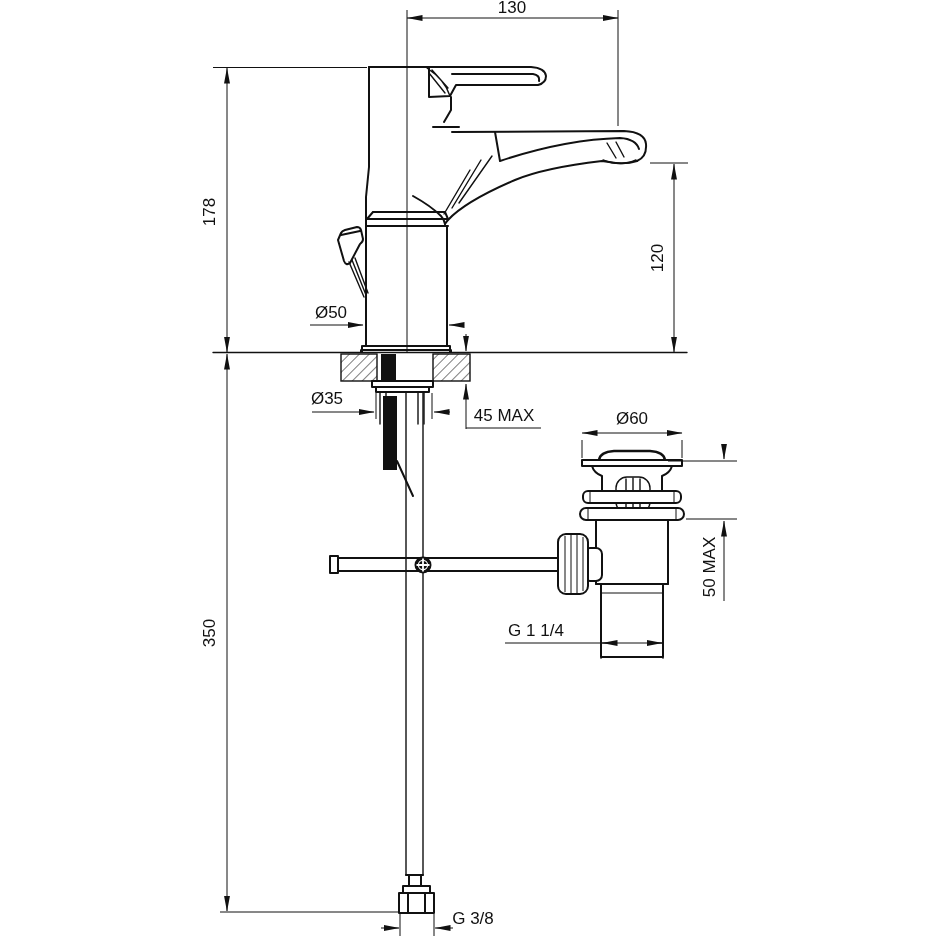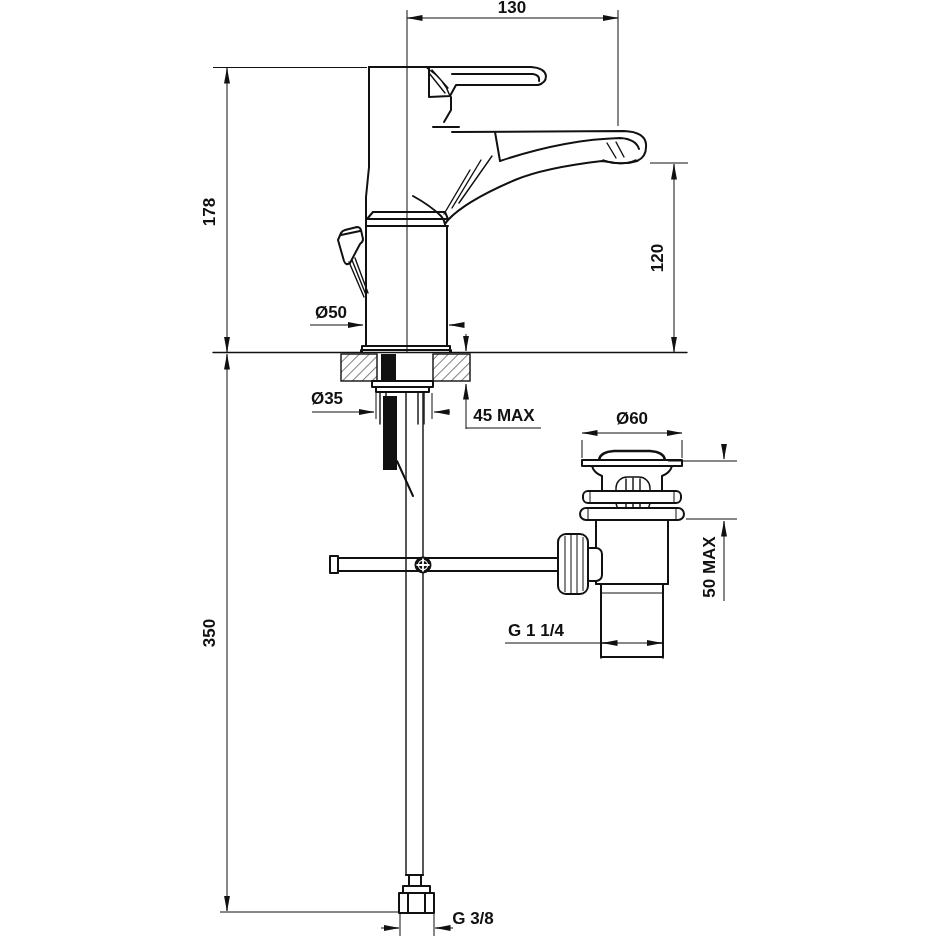--- a/index.html
+++ b/index.html
@@ -1,16 +1,16 @@
 <!DOCTYPE html>
 <html><head>
 <meta charset="utf-8">
 <style>
   html,body{margin:0;padding:0;background:#fff;}
-  .stage{width:940px;height:940px;background:#fff;position:relative;overflow:hidden;font-weight:bold;}
+  .stage{width:940px;height:940px;background:#fff;position:relative;overflow:hidden;}
   svg{display:block;}
   svg text{
     font-family:"Liberation Sans","DejaVu Sans",sans-serif;
     font-size:17px;
     fill:#111;
   }
   .ol{stroke:#111;stroke-width:2;fill:none;stroke-linecap:round;stroke-linejoin:round;}
   .ol-thick{stroke:#111;stroke-width:2.4;fill:none;stroke-linecap:round;}
   .det{stroke:#111;stroke-width:1.4;fill:none;stroke-linecap:round;}
   .thin{stroke:#111;stroke-width:1;fill:none;}

